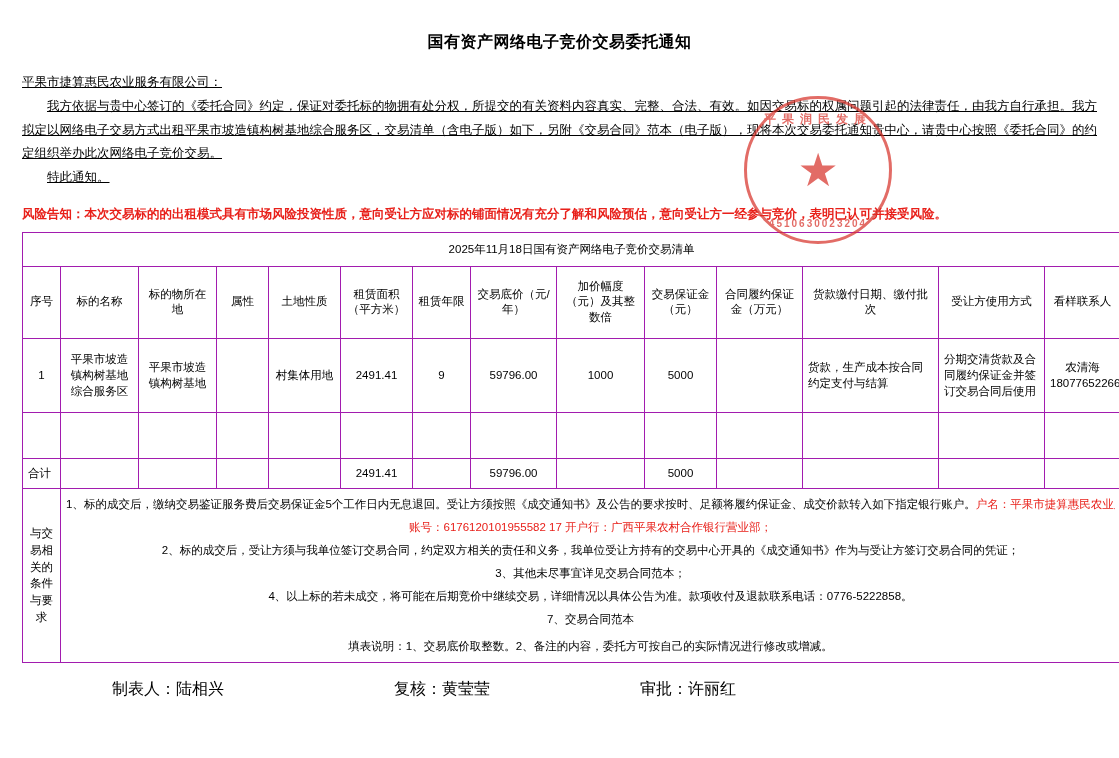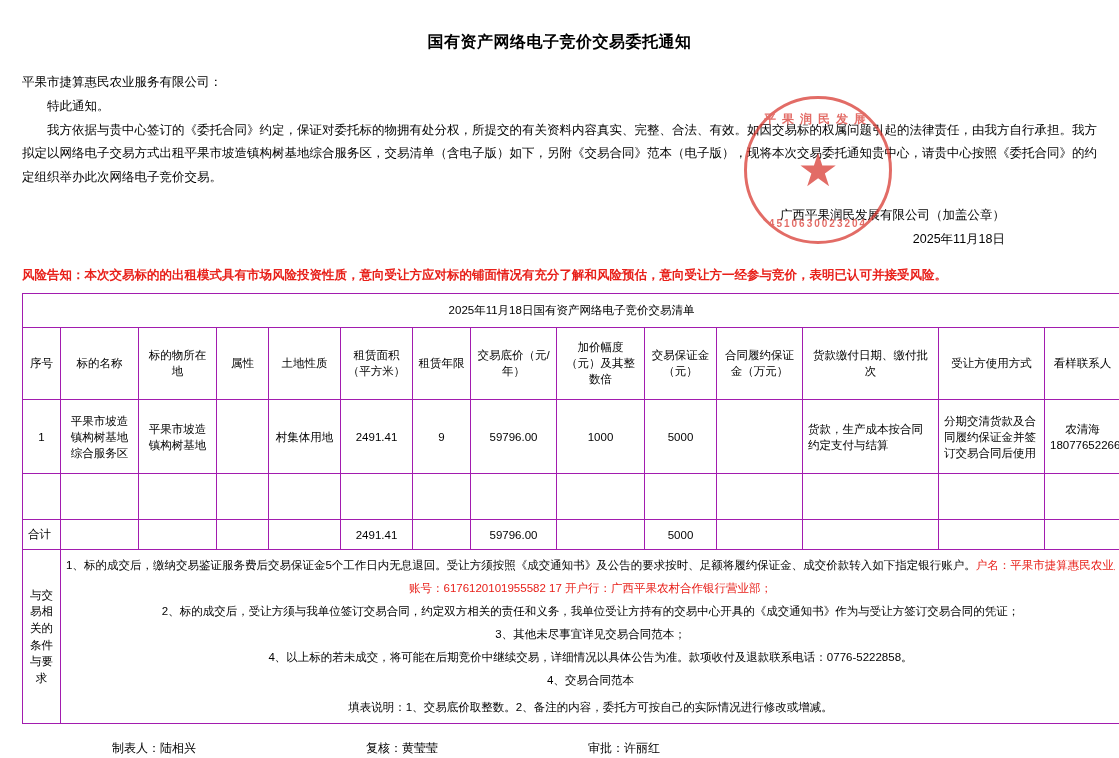--- a/index.html
+++ b/index.html
@@ -22,21 +22,21 @@
     color: #000;
     margin-top: 28px;
     letter-spacing: 0.5px;
   }
   .body-block {
     margin: 18px 18px 0 18px;
     font-size: 12.5px;
     line-height: 1.9;
     color: #000;
   }
-  .body-block p { margin: 0; }
+  .body-block p { margin: 0; text-decoration: underline; }
   .indent2 { text-indent: 2em; }
   .sign-area {
     margin-top: 14px;
     text-align: right;
     padding-right: 110px;
     font-size: 12.5px;
     line-height: 1.9;
     color: #000;
   }
   .risk-note {
@@ -122,45 +122,41 @@
     padding: 6px 8px;
     line-height: 2.0;
     font-size: 11.5px;
   }
   .terms-cell .line { white-space: nowrap; overflow: hidden; }
   .red { color: #e8201a; }
   .note-line { padding-top: 4px; }
   .footer-sign {
     margin: 16px 18px 0 18px;
     display: flex;
-    font-size: 12px;
+    font-size: 16px;
     color: #000;
   }
   .footer-sign span { }
   .fs1 { margin-left: 90px; }
   .fs2 { margin-left: 170px; }
   .fs3 { margin-left: 150px; }
 </style>
 </head>
 <body>
 
 <div class="page">
 
   <div class="doc-title">国有资产网络电子竞价交易委托通知</div>
 
   <div class="body-block">
     <p>平果市捷算惠民农业服务有限公司：</p>
+    <p class="indent2">我方依据与贵中心签订的《委托合同》约定，保证对委托标的物拥有处分权，所提交的有关资料内容真实、完整、合法、有效。如因交易标的权属问题引起的法律责任，由我方自行承担。我方拟定以网络电子交易方式出租平果市坡造镇构树基地综合服务区，交易清单（含电子版）如下，另附《交易合同》范本（电子版），现将本次交易委托通知贵中心，请贵中心按照《委托合同》的约定组织举办此次网络电子竞价交易。</p>
     <p class="indent2">特此通知。</p>
-    <p class="indent2">我方依据与贵中心签订的《委托合同》约定，保证对委托标的物拥有处分权，所提交的有关资料内容真实、完整、合法、有效。如因交易标的权属问题引起的法律责任，由我方自行承担。我方拟定以网络电子交易方式出租平果市坡造镇构树基地综合服务区，交易清单（含电子版）如下，另附《交易合同》范本（电子版），现将本次交易委托通知贵中心，请贵中心按照《委托合同》的约定组织举办此次网络电子竞价交易。</p>
   </div>
 
-  <div class="sign-area">
-    <div>广西平果润民发展有限公司（加盖公章）</div>
-    <div>2025年11月18日</div>
-  </div>
 
   <div class="seal">
     <div class="seal-top">平果润民发展</div>
     <div class="star">★</div>
     <div class="seal-bottom">4510630023204</div>
   </div>
 
   <div class="risk-note">风险告知：本次交易标的的出租模式具有市场风险投资性质，意向受让方应对标的铺面情况有充分了解和风险预估，意向受让方一经参与竞价，表明已认可并接受风险。</div>
 
   <table class="main">
@@ -249,21 +245,21 @@
         <td></td>
       </tr>
       <tr>
         <td class="terms-label">与交易相关的条件与要求</td>
         <td class="terms-cell" colspan="13">
           <div class="line"><span>1、标的成交后，缴纳交易鉴证服务费后交易保证金5个工作日内无息退回。受让方须按照《成交通知书》及公告的要求按时、足额将履约保证金、成交价款转入如下指定银行账户。</span><span class="red">户名：平果市捷算惠民农业服务有限公司；</span></div>
           <div class="line red">账号：6176120101955582 17  开户行：广西平果农村合作银行营业部；</div>
           <div class="line">2、标的成交后，受让方须与我单位签订交易合同，约定双方相关的责任和义务，我单位受让方持有的交易中心开具的《成交通知书》作为与受让方签订交易合同的凭证；</div>
           <div class="line">3、其他未尽事宜详见交易合同范本；</div>
           <div class="line">4、以上标的若未成交，将可能在后期竞价中继续交易，详细情况以具体公告为准。款项收付及退款联系电话：0776-5222858。</div>
-          <div class="line">4、交易合同范本</div>
+          <div class="line">7、交易合同范本</div>
           <div class="line note-line">填表说明：1、交易底价取整数。2、备注的内容，委托方可按自己的实际情况进行修改或增减。</div>
         </td>
       </tr>
     </tbody>
   </table>
 
   <div class="footer-sign">
     <span class="fs1">制表人：</span>
     <span>陆相兴</span>
     <span class="fs2">复核：</span>

